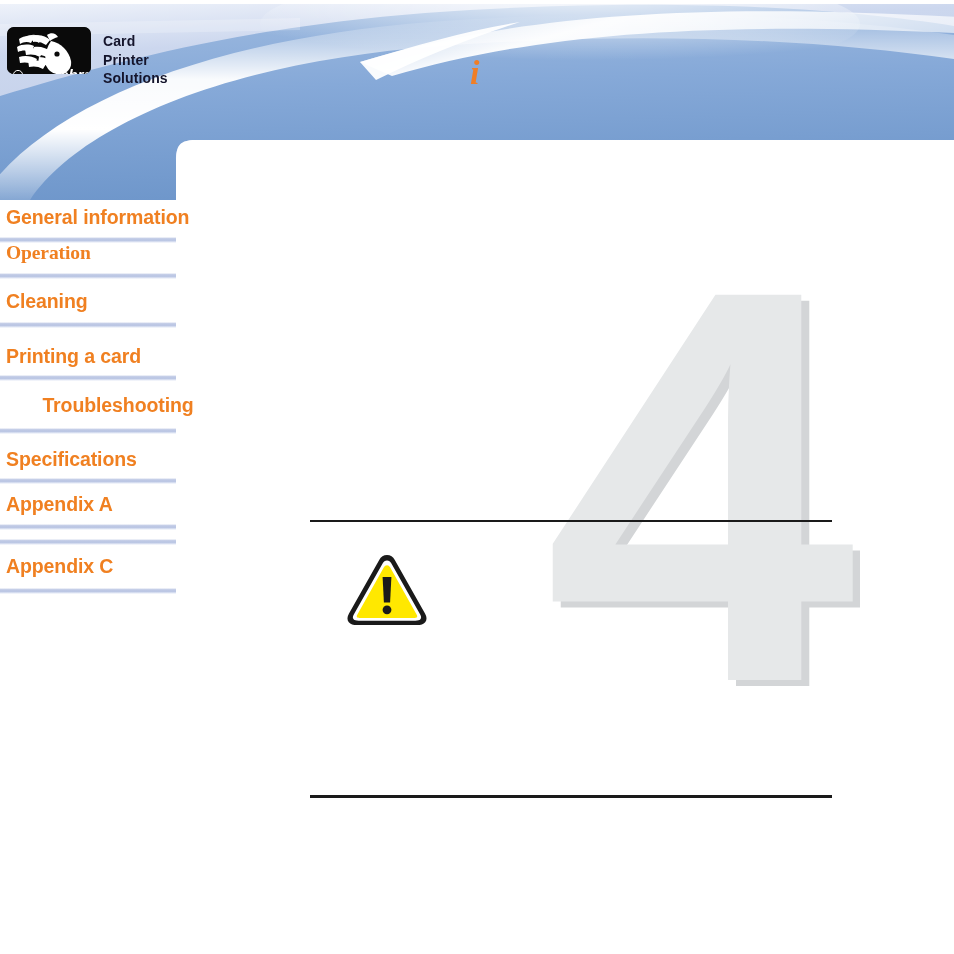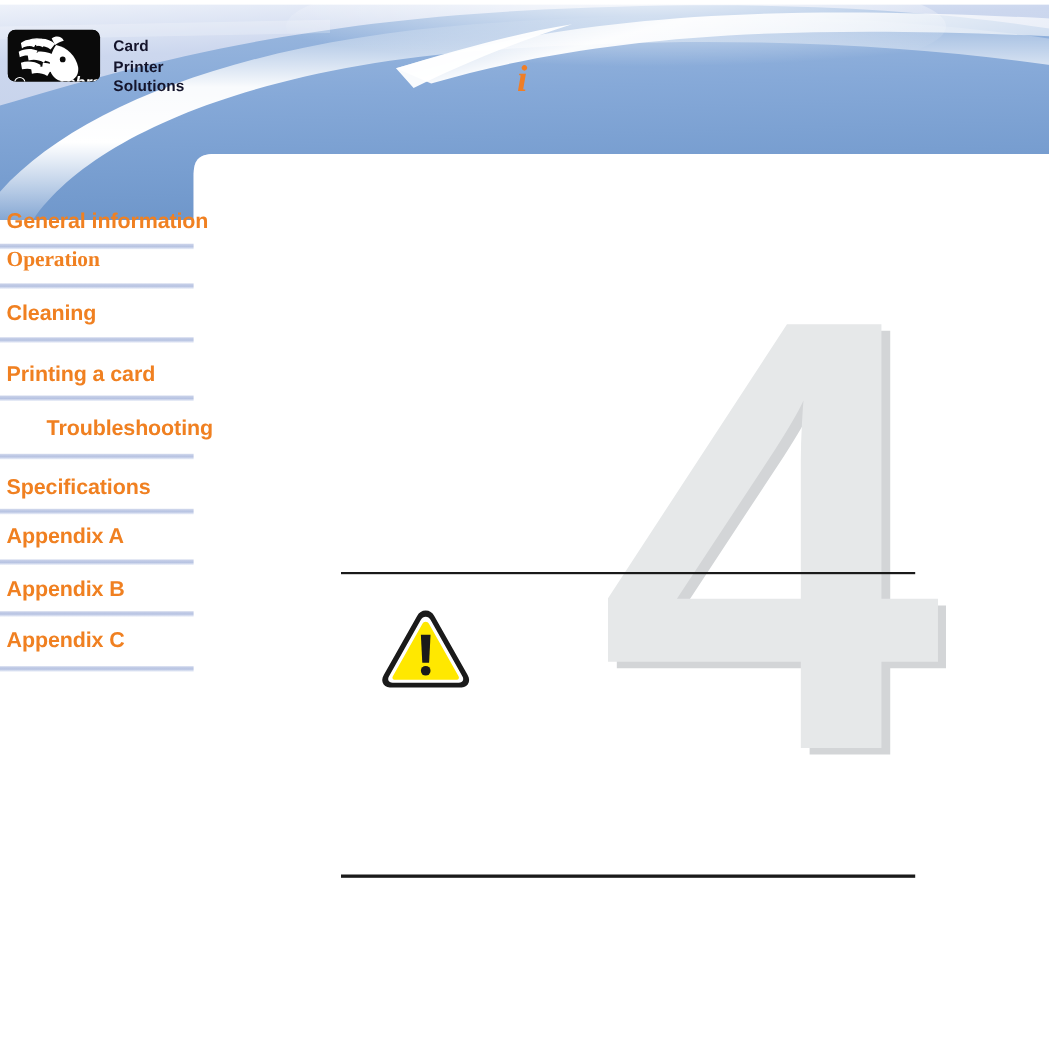--- a/index.html
+++ b/index.html
@@ -84,21 +84,21 @@
     font-style: italic;
     font-weight: bold;
     line-height: 1;
     user-select: none;
   }
 
   
   .sidebar {
     position: absolute;
     left: 0;
-    top: 192px;
+    top: 208px;
     width: 230px;
     z-index: 5;
   }
   .nav-item {
     position: relative;
     display: block;
     padding: 0;
   }
   .nav-label {
     display: block;
@@ -307,21 +307,20 @@
       <span class="nav-label" style="margin-top:16px;">Specifications</span>
       <span class="nav-rule" style="margin-top:9px;"></span>
     </div>
 
     <div class="nav-item">
       <span class="nav-label" style="margin-top:11px;">Appendix A</span>
       <span class="nav-rule" style="margin-top:9px;"></span>
     </div>
 
     <div class="nav-item">
-      <span class="nav-label" style="margin-top:13px;">Appendix B</span>
       <span class="nav-rule" style="margin-top:9px;"></span>
     </div>
 
     <div class="nav-item">
       <span class="nav-label" style="margin-top:12px;">Appendix C</span>
       <span class="nav-rule" style="margin-top:12px;"></span>
     </div>
 
   </nav>
 

